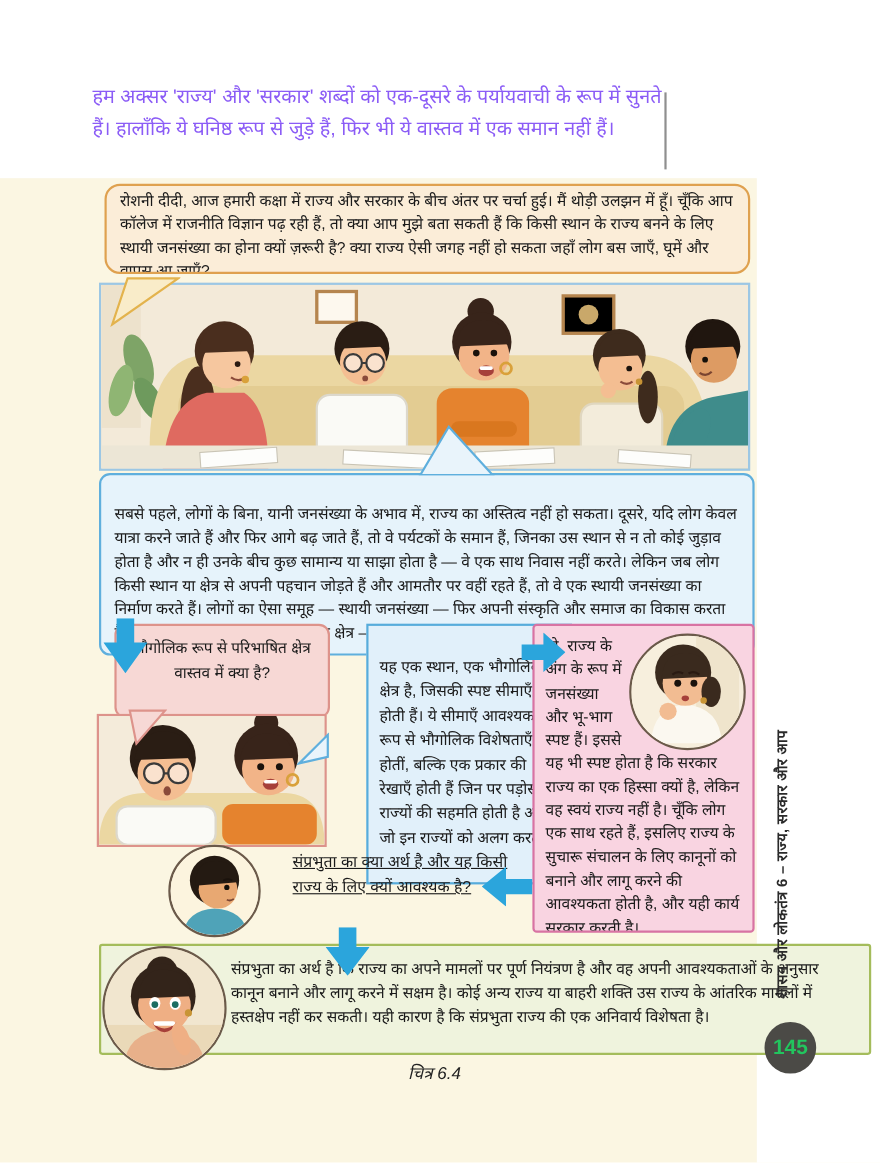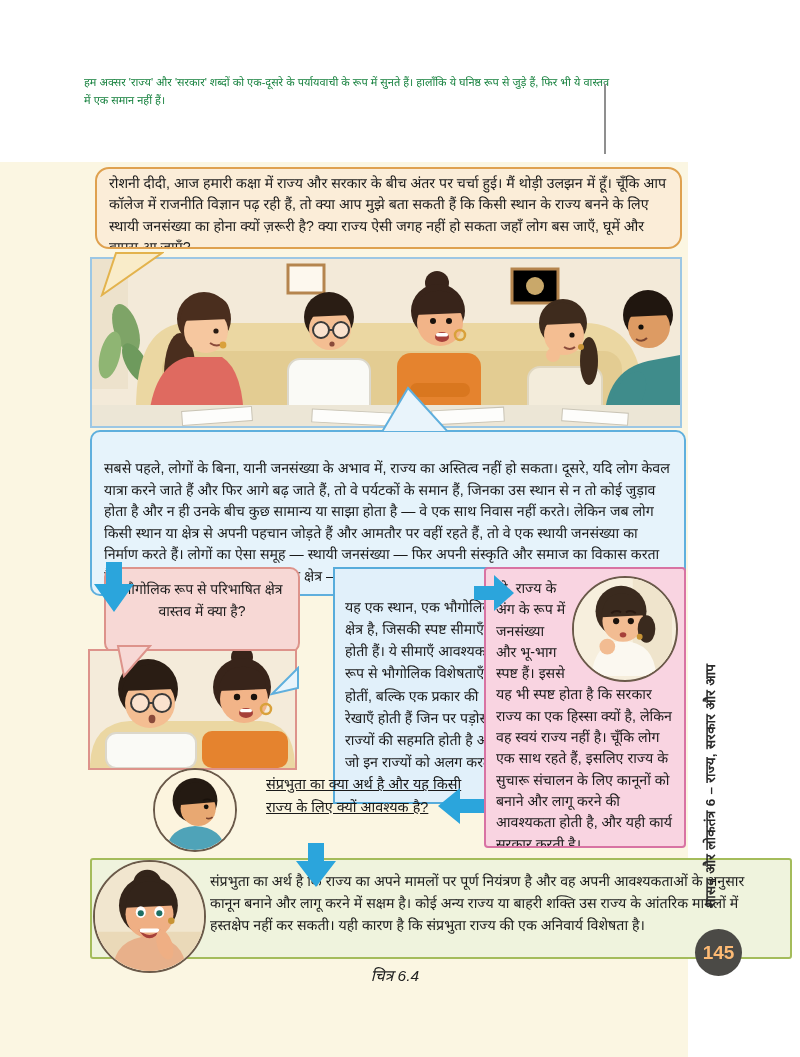--- a/index.html
+++ b/index.html
@@ -1,20 +1,20 @@
 <!DOCTYPE html>
 <html><head>
 <meta charset="utf-8">
 <style>
   html,body{margin:0;padding:0;}
   body{background:#ffffff;font-family:"Liberation Sans","DejaVu Sans",sans-serif;}
   #page{position:relative;width:800px;height:1057px;background:#ffffff;overflow:hidden;color:#1a1a1a;}
   .abs{position:absolute;}
 
-  .intro{left:84px;top:74px;width:526px;font-size:11px;line-height:1.6;color:#15803d;}
+  .intro{left:84px;top:74px;width:526px;font-size:18px;line-height:1.6;color:#8b5cf6;}
   .vrule{left:604px;top:84px;width:2px;height:70px;background:#8f8f8f;}
 
   .cream-panel{left:0;top:162px;width:688px;height:895px;background:#FBF6E2;}
 
   .bubble1{left:95px;top:167px;width:559px;height:70px;background:#FBEDD8;border:2px solid #DFA14F;
            border-radius:14px;padding:4px 12px;font-size:14.2px;line-height:1.5;overflow:hidden;}
 
   .illus1{left:90px;top:257px;width:592px;height:171px;border:2px solid #9CC7E4;box-sizing:border-box;overflow:hidden;background:#F3EAD9;}
   .illus2{left:88px;top:649px;width:209px;height:121px;border:2px solid #DD938B;box-sizing:border-box;overflow:hidden;background:#F4EBDA;}
 
@@ -40,21 +40,21 @@
   .avatar{border-radius:50%;overflow:hidden;border:2px solid #6b5a4a;background:#F6EEDC;box-sizing:border-box;}
   .avatar2{left:153px;top:768px;width:84px;height:84px;}
   .avatar3{left:93px;top:860px;width:113px;height:113px;background:#F1E6CF;}
 
   .caption{left:330px;top:964px;width:130px;text-align:center;font-family:Liberation Sans, sans-serif;
            font-style:italic;font-size:15.5px;color:#222;}
 
   .sidebar-title{left:701px;top:908px;transform-origin:0 0;transform:rotate(-90deg);white-space:nowrap;
                  font-size:13.5px;font-weight:bold;color:#2a2a2a;letter-spacing:.3px;}
 
-  .page-circle{left:695px;top:929px;width:47px;height:47px;border-radius:50%;background:#4B4A46;color:#fdba74;
+  .page-circle{left:695px;top:929px;width:47px;height:47px;border-radius:50%;background:#4B4A46;color:#22c55e;
                display:flex;align-items:center;justify-content:center;font-size:19px;font-weight:bold;}
 
   svg{display:block;}
 </style>
 </head>
 <body>
 
 <div id="page">
 
   <div class="abs intro">हम अक्सर 'राज्य' और 'सरकार' शब्दों को एक-दूसरे के पर्यायवाची के रूप में सुनते हैं। हालाँकि ये घनिष्ठ रूप से जुड़े हैं, फिर भी ये वास्तव में एक समान नहीं हैं।</div>

